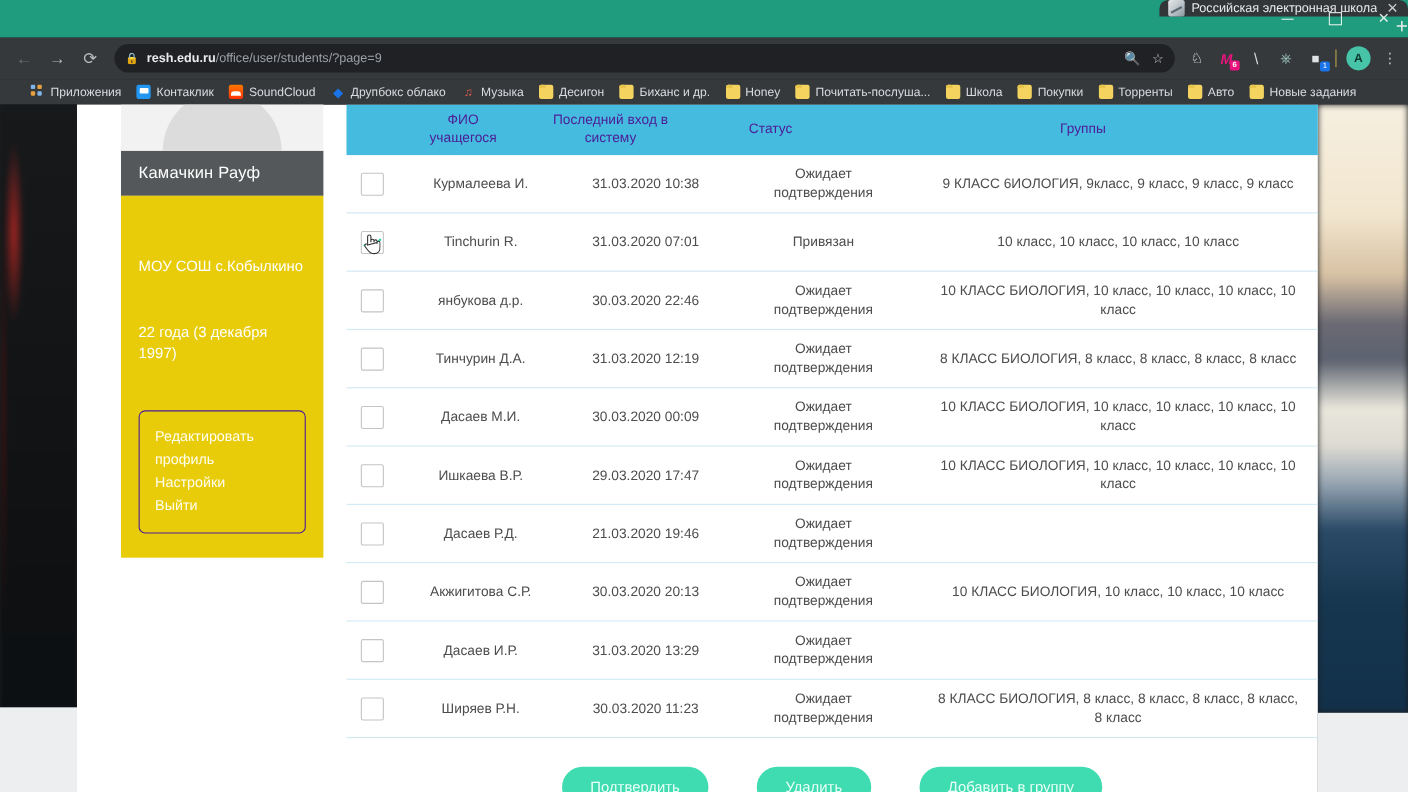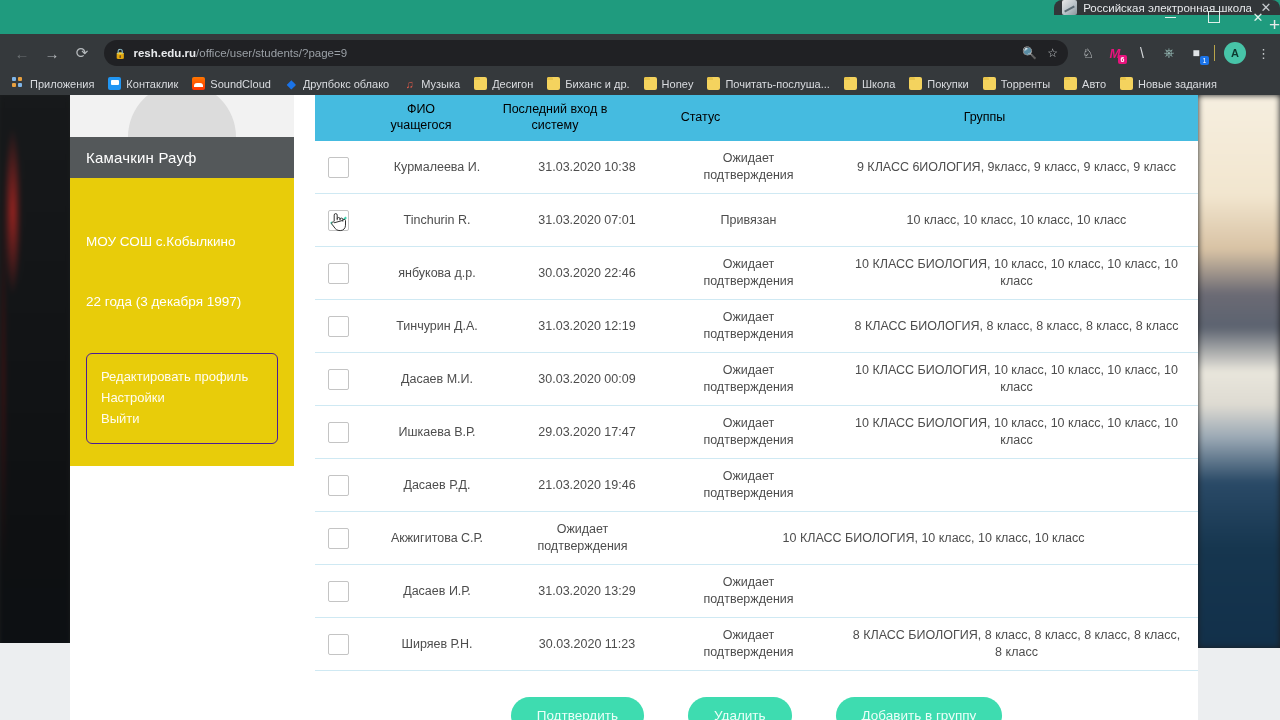--- a/index.html
+++ b/index.html
@@ -105,21 +105,21 @@
   .ext-sep { width:1px; height:16px; background:#b9a44a; }
   .avatar-btn {
     width: 22px; height: 22px; border-radius: 50%; background: #47c4a8;
     color: #0d3a30; font-size: 11px; font-weight: 700;
     display:flex; align-items:center; justify-content:center; cursor:pointer;
   }
   .menu-dots { color:#c3c7ca; font-size: 13px; letter-spacing:0; cursor:pointer; padding:0 2px; }
 
   .bookmarks {
     height: 23px; background: #35393c;
-    display: flex; align-items: center; padding: 0 6px; gap: 2px;
+    display: flex; align-items: center; padding: 0 22px; gap: 2px;
     overflow: hidden;
   }
   .bm { display:flex; align-items:center; gap:5px; padding: 0 6px; height:20px; cursor:pointer; flex:none; }
   .bm-label { color:#dadce0; font-size: 11px; white-space: nowrap; }
   .bm-ico { width:13px; height:13px; flex:none; border-radius:2px; position:relative; }
   .ico-apps {
     background: none;
     display:grid; grid-template-columns: repeat(2,4px); grid-template-rows: repeat(2,4px);
     gap: 2px;
   }
@@ -166,21 +166,21 @@
   .backdrop-right-bottom {
     position:absolute; right:0; top:553px; width:82px; height:72px; background:#eceef0;
   }
 
   .page {
     position:absolute; left: 70px; top: 0; width: 1128px; height: 625px;
     background: #ffffff;
   }
 
   
-  .profile-col { position:absolute; left: 0; top: 0; width: 224px; height: 625px; background:#fff; }
+  .profile-col { position:absolute; left: 0; top: 0; width: 224px; height: 625px; background:#fff;padding-left:40px; }
   .avatar-box {
     height: 42px; background:#f2f2f2; position:relative; overflow:hidden;
   }
   .avatar-silhouette {
     position:absolute; left:50%; transform: translateX(-50%); bottom:-10px;
     width: 112px; height: 82px;
   }
   .avatar-silhouette::before {
     content:""; position:absolute; left:50%; transform:translateX(-50%); top:-30px;
     width:50px; height:50px; border-radius:50%; background:#dcdcdc;
@@ -201,21 +201,21 @@
     margin-top: 42px; border:1px solid #4c1d95; border-radius: 6px;
     padding: 12px 14px 14px 14px;
   }
   .profile-link {
     display:block; color:#fffdf0; font-size: 13px; line-height: 1.62; cursor:pointer;
   }
 
   
   .table-wrap { position:absolute; left: 245px; top: 0; width: 883px; }
   .thead {
-    background: #45bbe0; color:#000000; display:flex; align-items:center;
+    background: #45bbe0; color:#4c1d95; display:flex; align-items:center;
     height: 46px; font-size: 12.5px; text-align:center;
   }
   .th { display:flex; align-items:center; justify-content:center; text-align:center; line-height:1.25; }
   .c-check { width: 47px; flex:none; }
   .c-name  { width: 118px; flex:none; }
   .c-login { width: 150px; flex:none; }
   .c-status{ width: 141px; flex:none; }
   .c-groups{ flex: 1; }
 
   .trow {
@@ -526,20 +526,23 @@
                 <span></span>
               </div>
             </div>
             <div class="trow">
               <div class="td c-check" style="position: relative;">
                 <div class="chk"></div>
               </div>
               <div class="td c-name">
                 <span>Акжигитова С.Р.</span>
               </div>
+              <div class="td c-login">
+                <span>30.03.2020 20:13</span>
+              </div>
               <div class="td c-status">
                 <span>Ожидает подтверждения</span>
               </div>
               <div class="td c-groups">
                 <span>10 КЛАСС БИОЛОГИЯ, 10 класс, 10 класс, 10 класс</span>
               </div>
             </div>
             <div class="trow">
               <div class="td c-check" style="position: relative;">
                 <div class="chk"></div>

